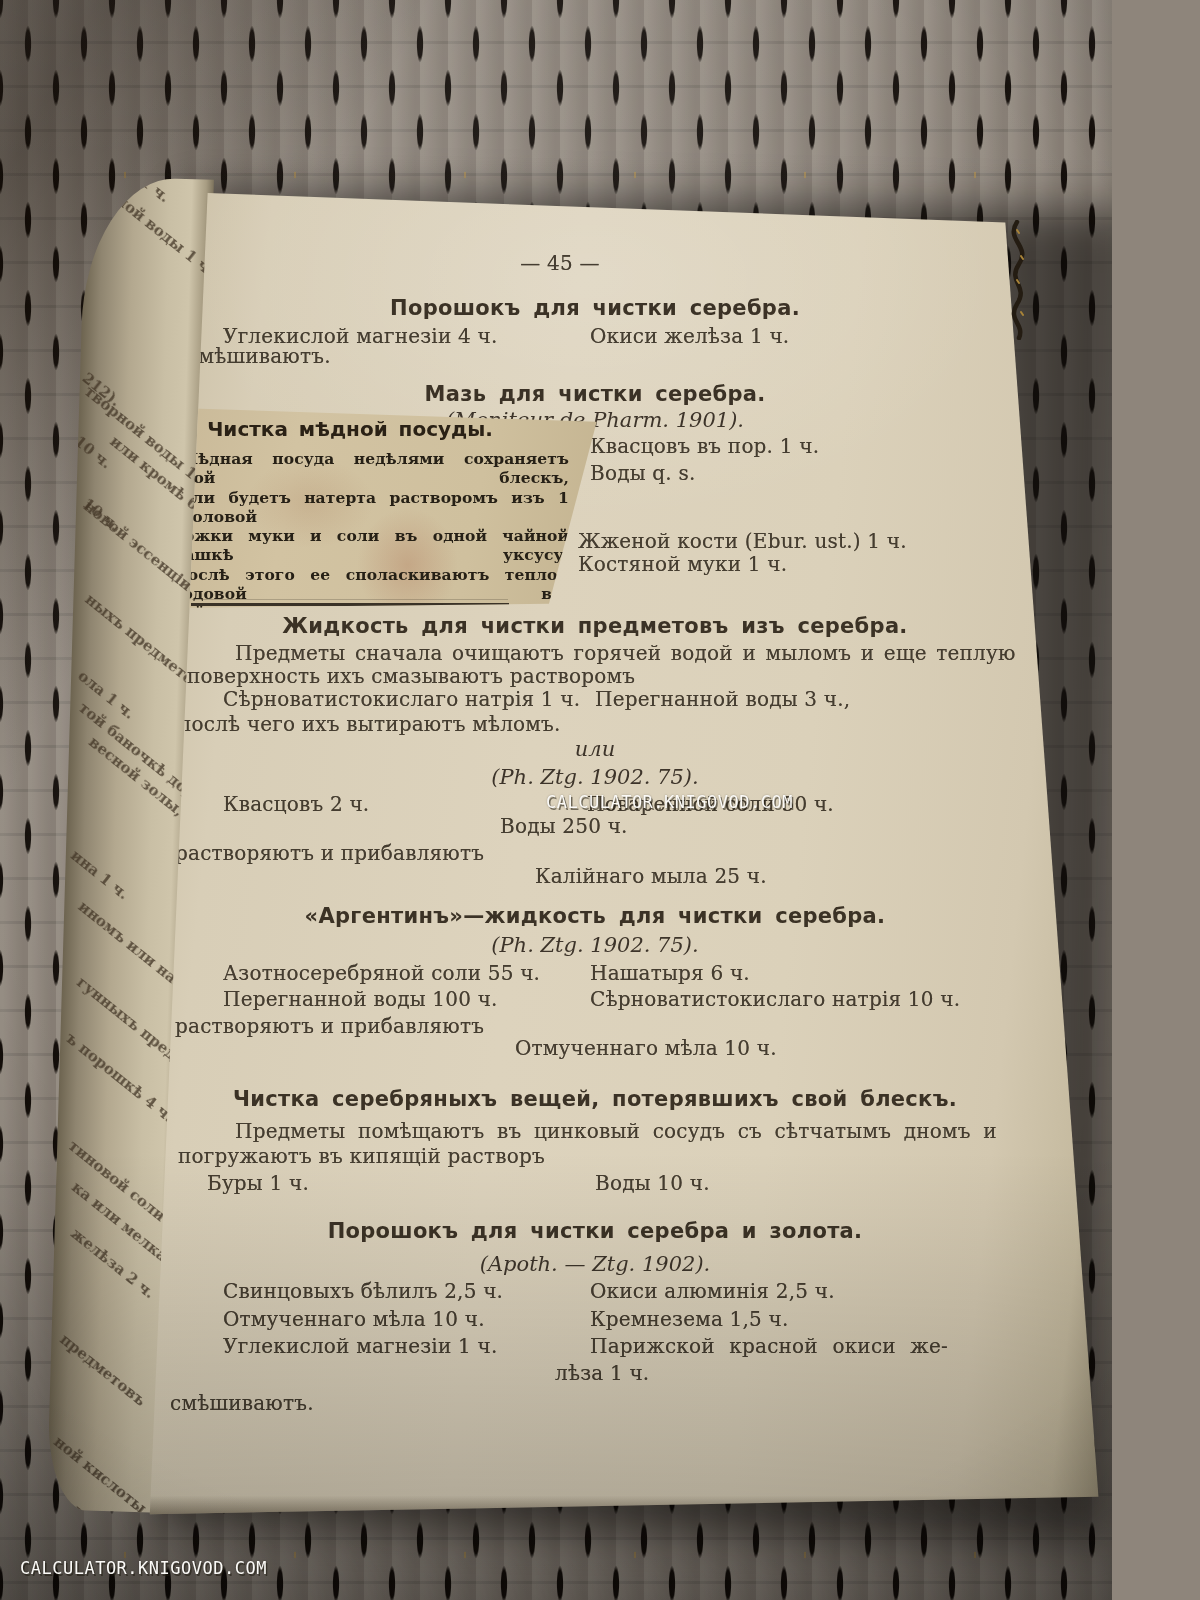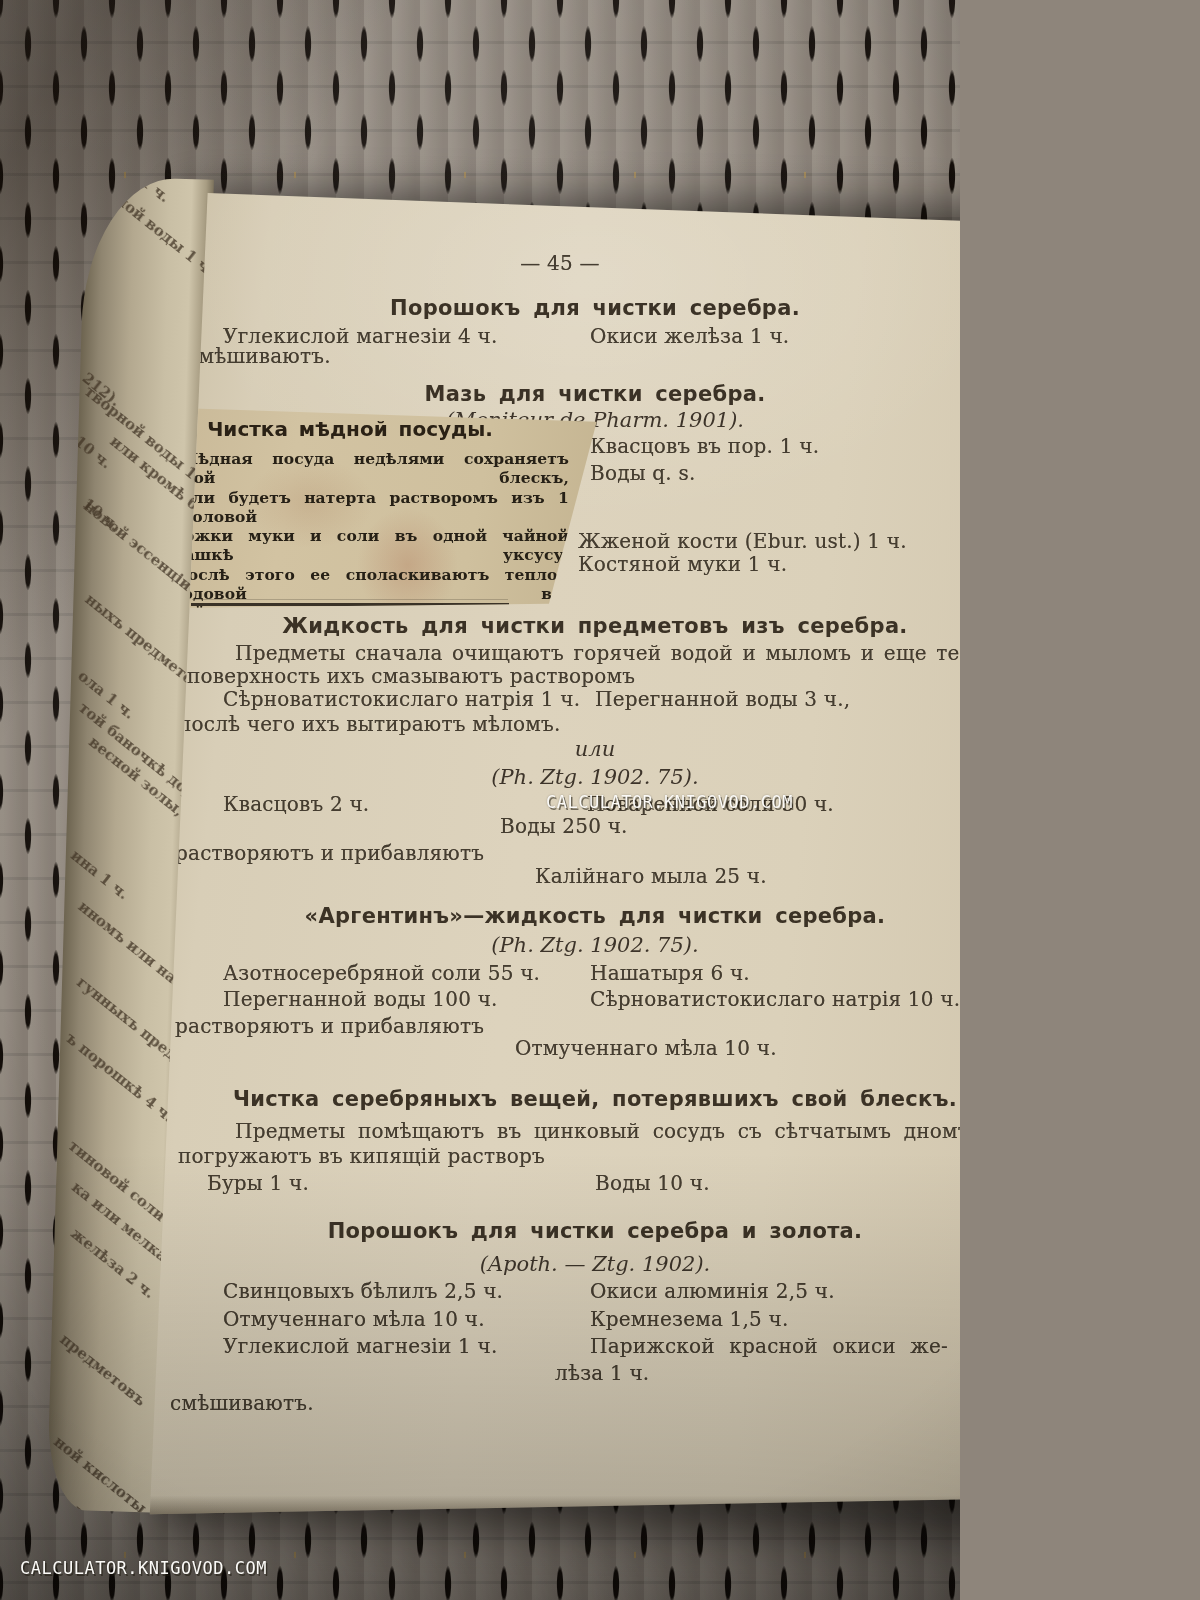--- a/index.html
+++ b/index.html
@@ -1,18 +1,18 @@
 <!DOCTYPE html>
 <html><head>
 <meta charset="utf-8">
 <style>
   html,body{margin:0;padding:0;}
   body{width:1200px;height:1600px;position:relative;overflow:hidden;
        font-family:"DejaVu Serif",serif;background:#8e857b;}
-  .scene{position:absolute;inset:0;width:960px;height:1600px;overflow:hidden;}
+  .scene{position:absolute;inset:0;width:1112px;height:1600px;overflow:hidden;}
 
   
   .weave{position:absolute;inset:0;background-color:#8d847a;
     background-image:
       radial-gradient(5px 26px at 50% 50%, rgba(12,7,3,.95) 0 52%, rgba(12,7,3,0) 72%),
       radial-gradient(5px 26px at 50% 50%, rgba(12,7,3,.95) 0 52%, rgba(12,7,3,0) 72%),
       radial-gradient(2px 5px at 50% 50%, rgba(190,150,70,.55) 0 60%, transparent 75%),
       repeating-linear-gradient(90deg, rgba(255,255,255,.07) 0 3px, rgba(0,0,0,.06) 23px 28px),
       repeating-linear-gradient(0deg, rgba(0,0,0,.09) 0 3px, transparent 3px 44px);
     background-size:56px 88px,56px 88px,170px 230px,56px 100%,100% 88px;

